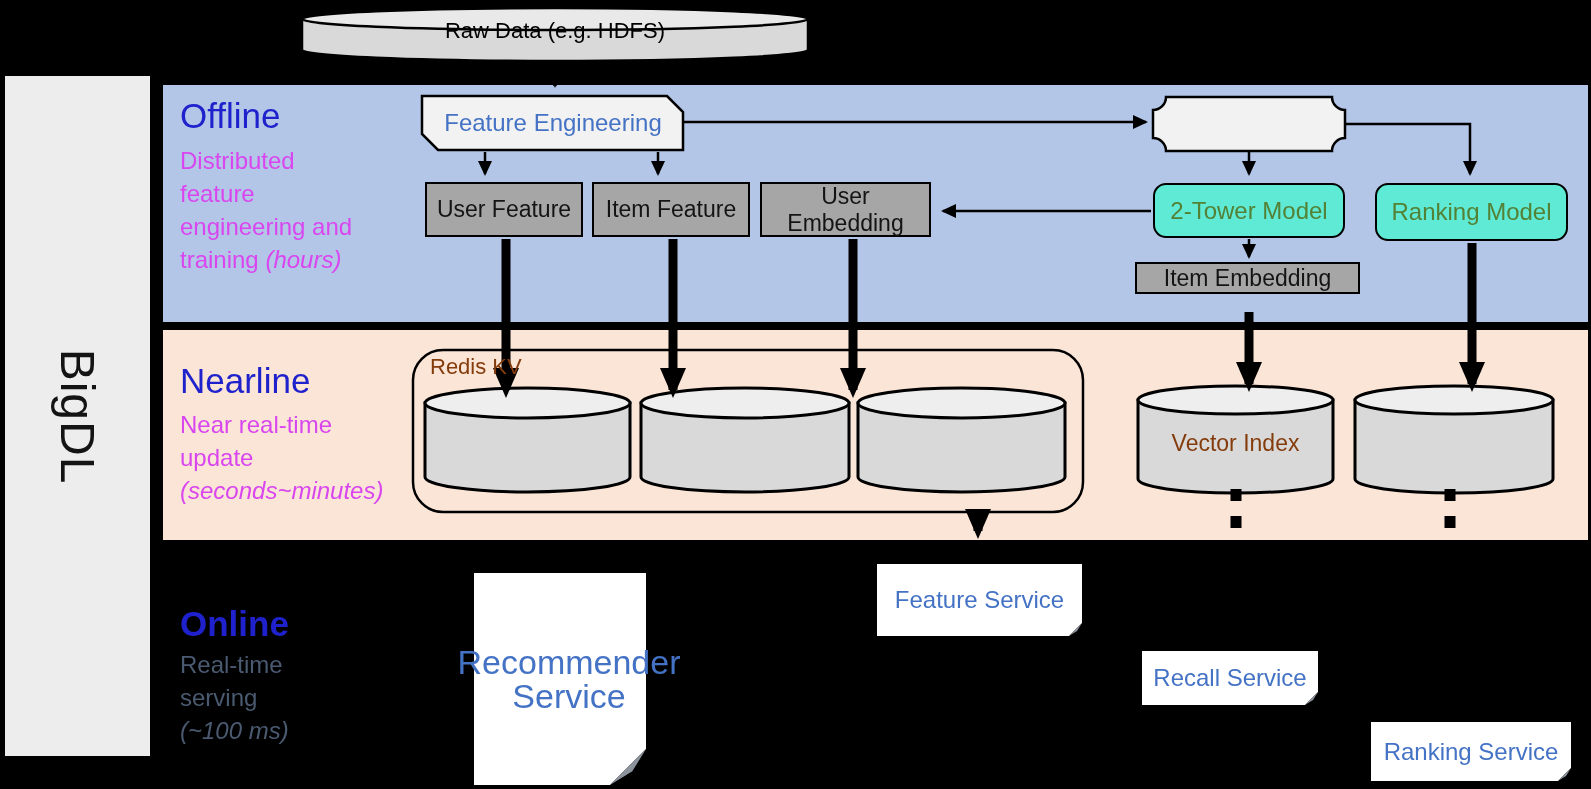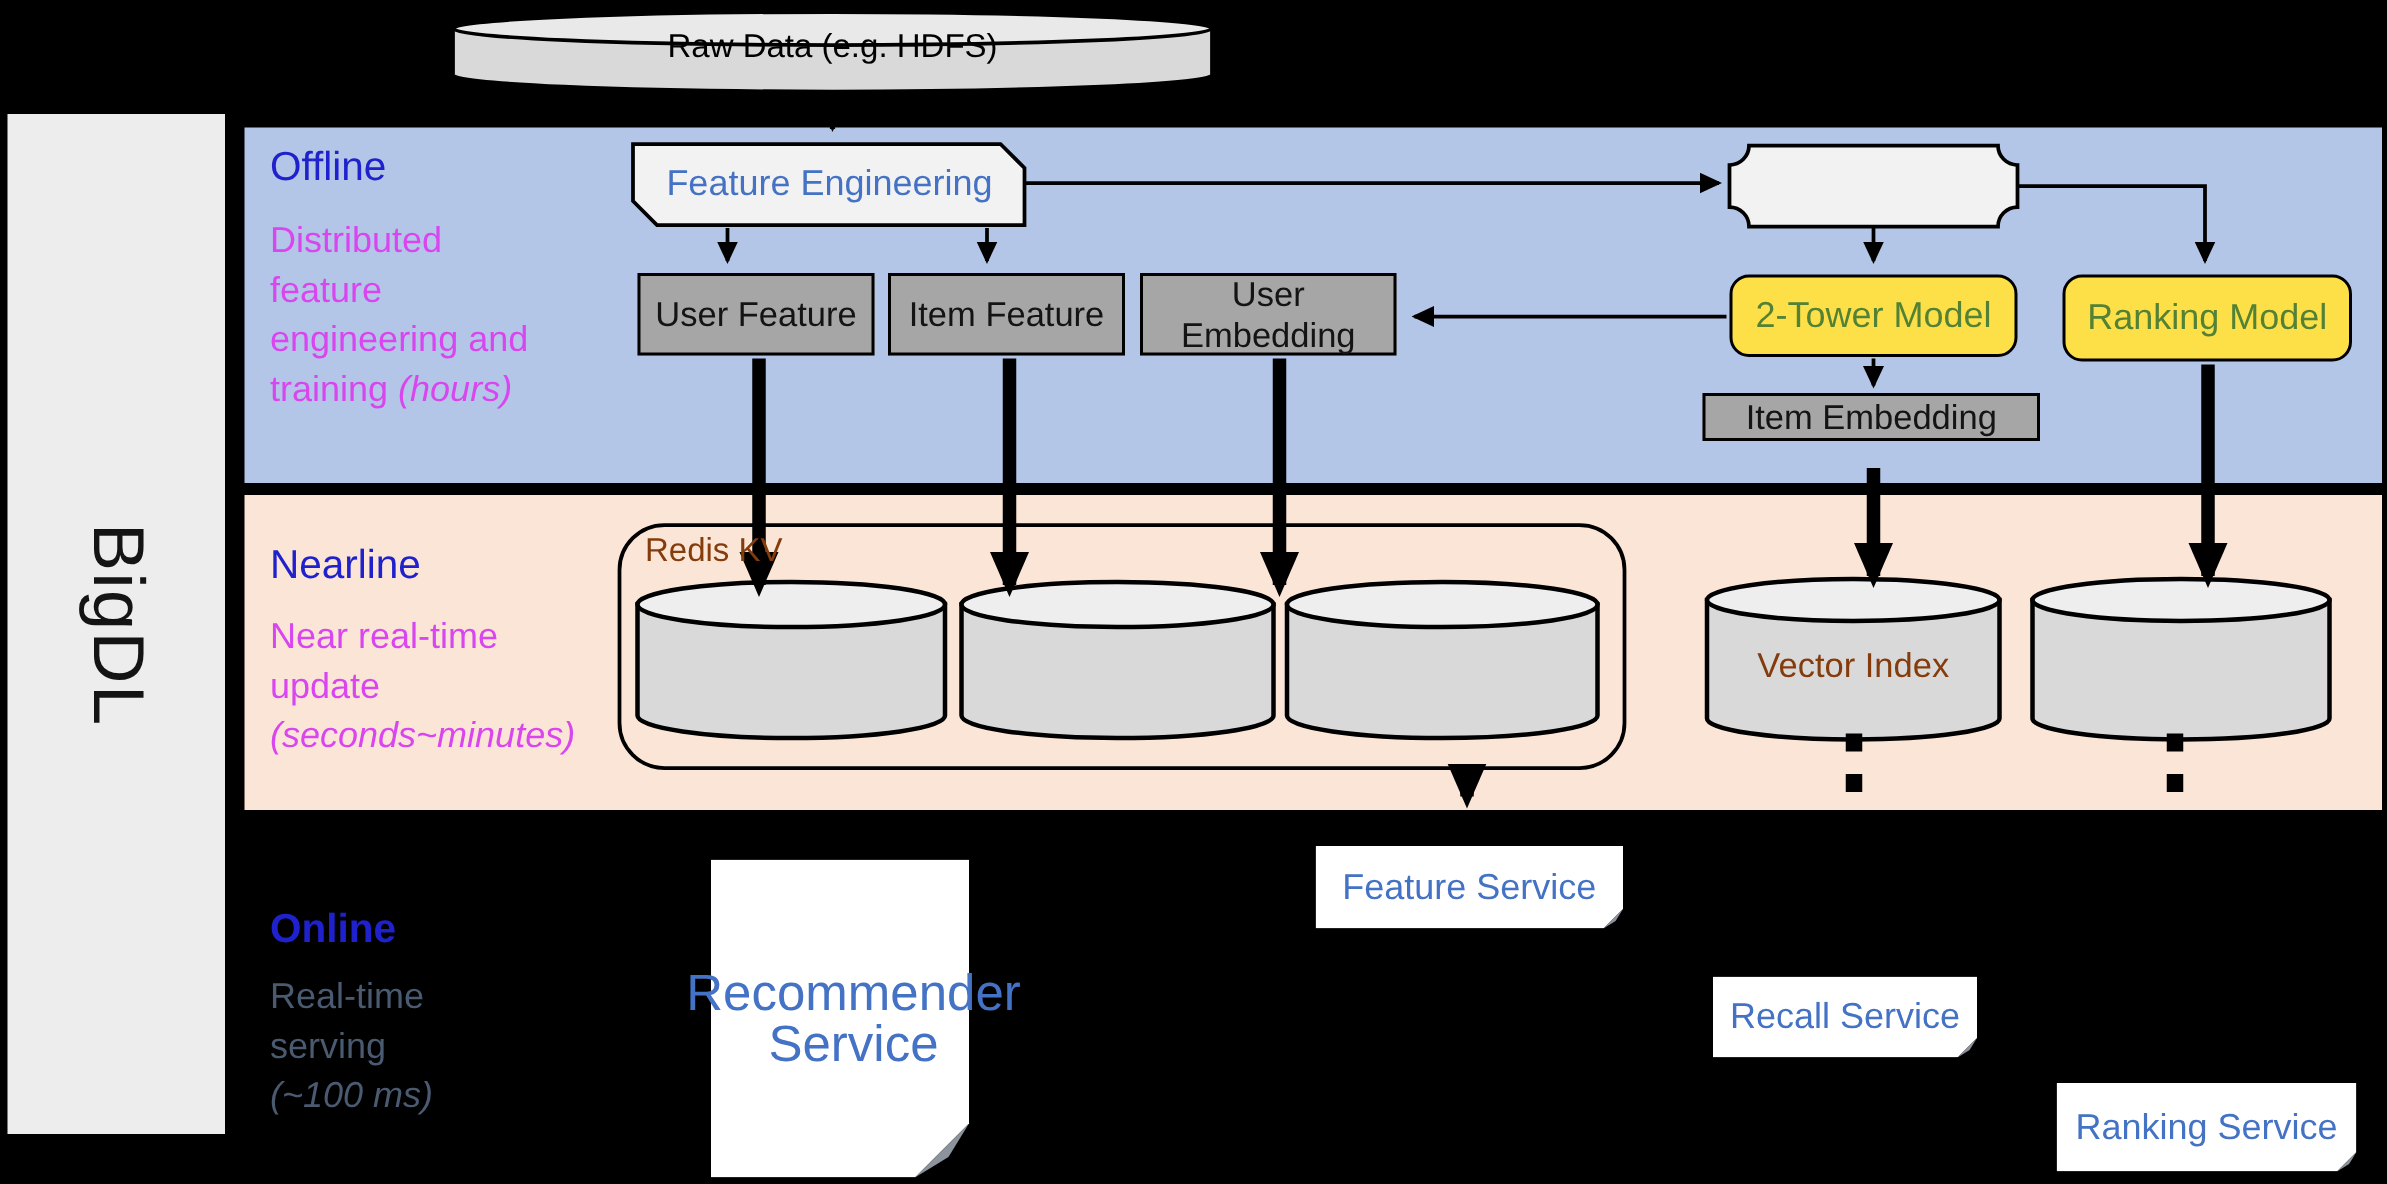--- a/index.html
+++ b/index.html
@@ -7,30 +7,30 @@
          font-family:"Liberation Sans",sans-serif;}
   .abs{position:absolute;}
   
   .sidebar{left:5px;top:76px;width:145px;height:680px;background:#ededed;
            display:flex;align-items:center;justify-content:center;}
   .sidebar span{transform:rotate(90deg);white-space:nowrap;font-size:48px;color:#141414;letter-spacing:1px;}
   
   .band-offline{left:163px;top:85px;width:1425px;height:237px;background:#b3c6e7;}
   .band-nearline{left:163px;top:330px;width:1425px;height:210px;background:#fbe5d6;}
   
-  .bandtitle{font-size:27px;color:#1f22cc;font-weight:500;}
+  .bandtitle{font-size:35px;color:#1f22cc;font-weight:500;}
   .banddesc{font-size:24px;line-height:33px;color:#d946ef;}
   .banddesc em{font-style:italic;}
   .online-title{font-weight:700;}
   .online-desc{color:#4a5a70;}
   
   .label-center{display:flex;align-items:center;justify-content:center;text-align:center;}
   .graybox{background:#a6a6a6;border:2.5px solid #000;color:#141414;font-size:23px;box-sizing:border-box;}
   .lightlabel{color:#4472c4;font-size:24px;}
-  .modelbox{background:#fde047;border:2.5px solid #000;border-radius:13px;color:#538135;font-size:24px;box-sizing:border-box;}
+  .modelbox{background:#5eead4;border:2.5px solid #000;border-radius:13px;color:#538135;font-size:24px;box-sizing:border-box;}
   .brownlabel{color:#843c0c;font-size:23px;}
   .rawlabel{color:#000;font-size:22px;}
   .redislabel{color:#843c0c;font-size:22px;}
   
   .doc{background:transparent;}
   .doc .face{position:absolute;inset:0;background:#fff;
     clip-path:polygon(0 0,100% 0,100% calc(100% - var(--f)),calc(100% - var(--f)) 100%,0 100%);}
   .doc .fold{position:absolute;right:0;bottom:0;width:var(--f);height:var(--f);background:#8d939c;
     clip-path:polygon(100% 0,0 100%,62% 62%);}
   .doc .txt{position:absolute;inset:0;display:flex;align-items:center;justify-content:center;
@@ -147,21 +147,21 @@
     <span>Real-time serving</span>
     <em>(~100 ms)</em>
   </div>
 
   <div class="abs doc doc-big" style="left:474px;top:573px;width:172px;height:212px;--f:36px;">
     <div class="face"></div>
     <div class="fold"></div>
     <div class="txt">Recommender Service</div>
   </div>
 
-  <div class="abs doc" style="left:877px;top:564px;width:205px;height:55px;--f:13px;">
+  <div class="abs doc" style="left:877px;top:564px;width:205px;height:72px;--f:13px;">
     <div class="face"></div>
     <div class="fold"></div>
     <div class="txt">Feature Service</div>
   </div>
 
   <div class="abs doc" style="left:1142px;top:651px;width:176px;height:54px;--f:13px;">
     <div class="face"></div>
     <div class="fold"></div>
     <div class="txt">Recall Service</div>
   </div>

